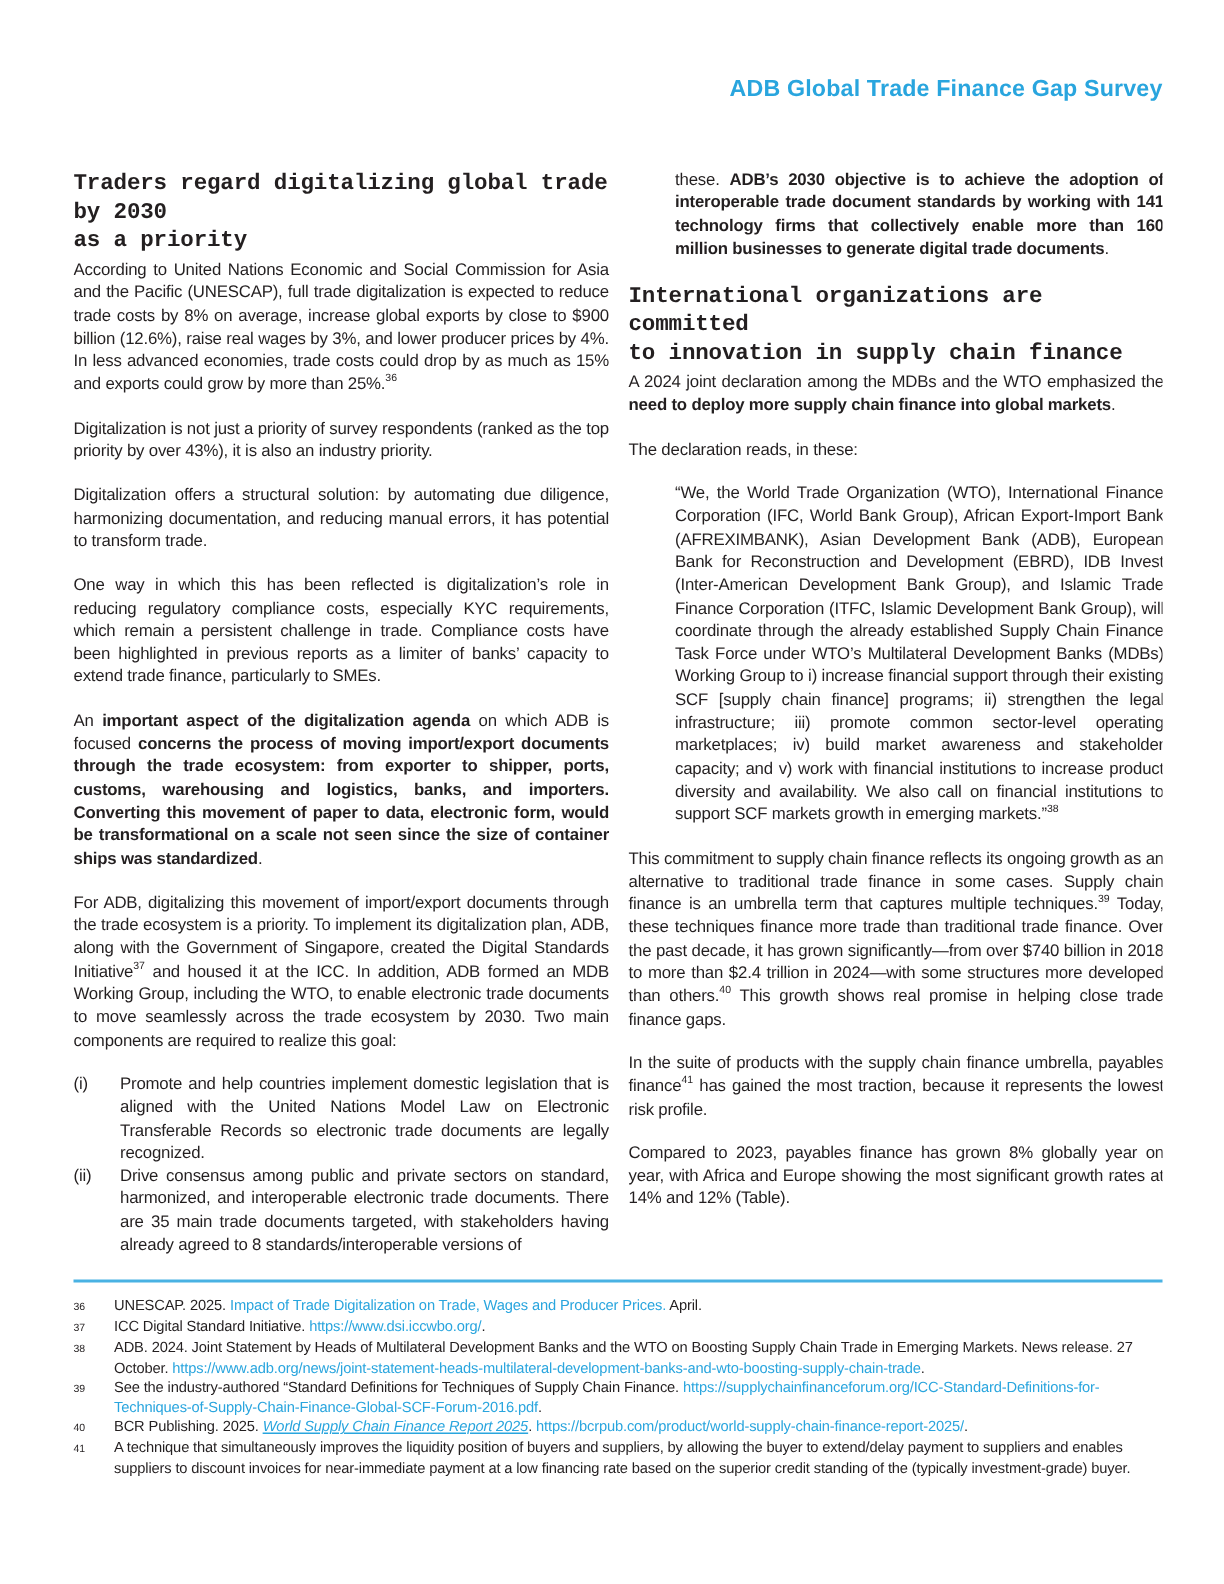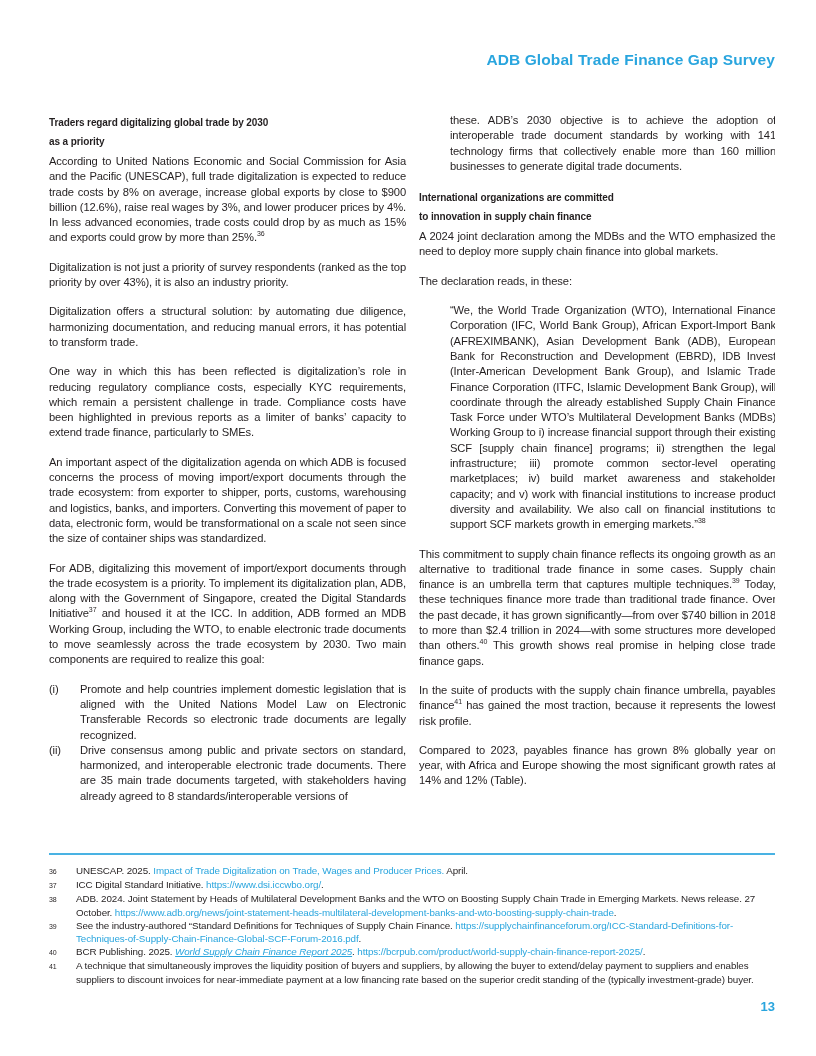--- a/index.html
+++ b/index.html
@@ -13,34 +13,34 @@
   .page { position:absolute; inset:0; padding:0 41px 0 49px; }
 
   
   .page-header { padding-top:51px; text-align:right; }
   .doc-title { color:var(--accent); font-size:15.5px; letter-spacing:0.1px; font-weight:bold; font-stretch:normal; }
 
   
   .columns { display:flex; gap:13px; margin-top:44px; height:732px; overflow:hidden; }
   .col { width:357px; flex:0 0 357px; }
 
-  .heading { font-size:10px; line-height:19px; font-weight:bold; margin:0 0 3px 0; letter-spacing:-0.1px; }
+  .heading { font-size:15px; line-height:19px; font-weight:bold; margin:0 0 3px 0; letter-spacing:-0.1px;font-family:Liberation Mono, monospace; }
   .hl { display:block; }
 
   .para, .quote, .list {
     font-size:11.2px; line-height:15.3px; letter-spacing:-0.12px;
     text-align:justify; margin:0 0 14px 0;
   }
   .cont { padding-left:31px; }
   .quote { margin-left:31px; }
   .li { display:flex; }
   .li-marker { flex:0 0 31px; }
   .li-body { flex:1; text-align:justify; }
 
-  .b { font-weight:normal; }
+  .b { font-weight:bold; }
   .i { font-style:italic;text-decoration:underline; }
   .link { color:var(--accent); cursor:pointer; }
   sup.rsup { font-size:7px; line-height:0; vertical-align:super; letter-spacing:0; }
 
   
   .page-footer { position:absolute; left:49px; right:41px; top:853px; }
   .fn-sep { height:2px; background:var(--accent); opacity:0.85; margin-bottom:9px; }
   .footnote { display:flex; font-size:9.8px; line-height:13.2px; letter-spacing:-0.1px; }
   .fn-num { flex:0 0 27px; font-size:7px; padding-top:1px; color:var(--ink); }
   .fn-text { flex:1; }
@@ -117,16 +117,15 @@
       </div>
       <div class="footnote">
         <span class="fn-num">40</span>
         <span class="fn-text"><span>BCR Publishing. 2025. </span><span class="i link">World Supply Chain Finance Report 2025</span><span>. </span><span class="link">https://bcrpub.com/product/world-supply-chain-finance-report-2025/</span><span>.</span></span>
       </div>
       <div class="footnote">
         <span class="fn-num">41</span>
         <span class="fn-text"><span>A technique that simultaneously improves the liquidity position of buyers and suppliers, by allowing the buyer to extend/delay payment to suppliers and enables suppliers to discount invoices for near-immediate payment at a low financing rate based on the superior credit standing of the (typically investment-grade) buyer.</span></span>
       </div>
     </div>
-    <div class="page-number">13</div>
   </footer>
 
 </div>
 
 </body></html>

